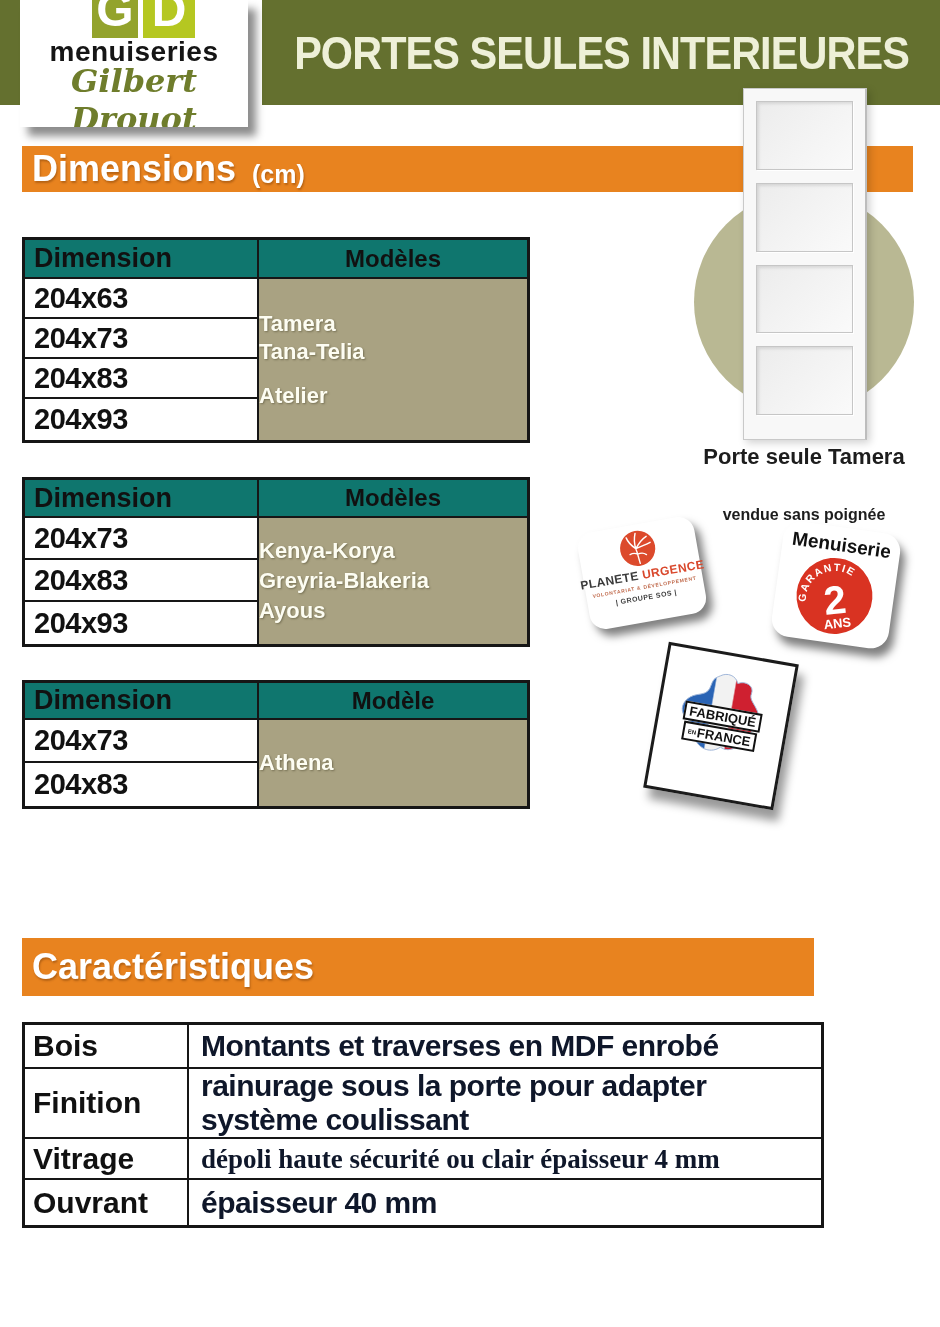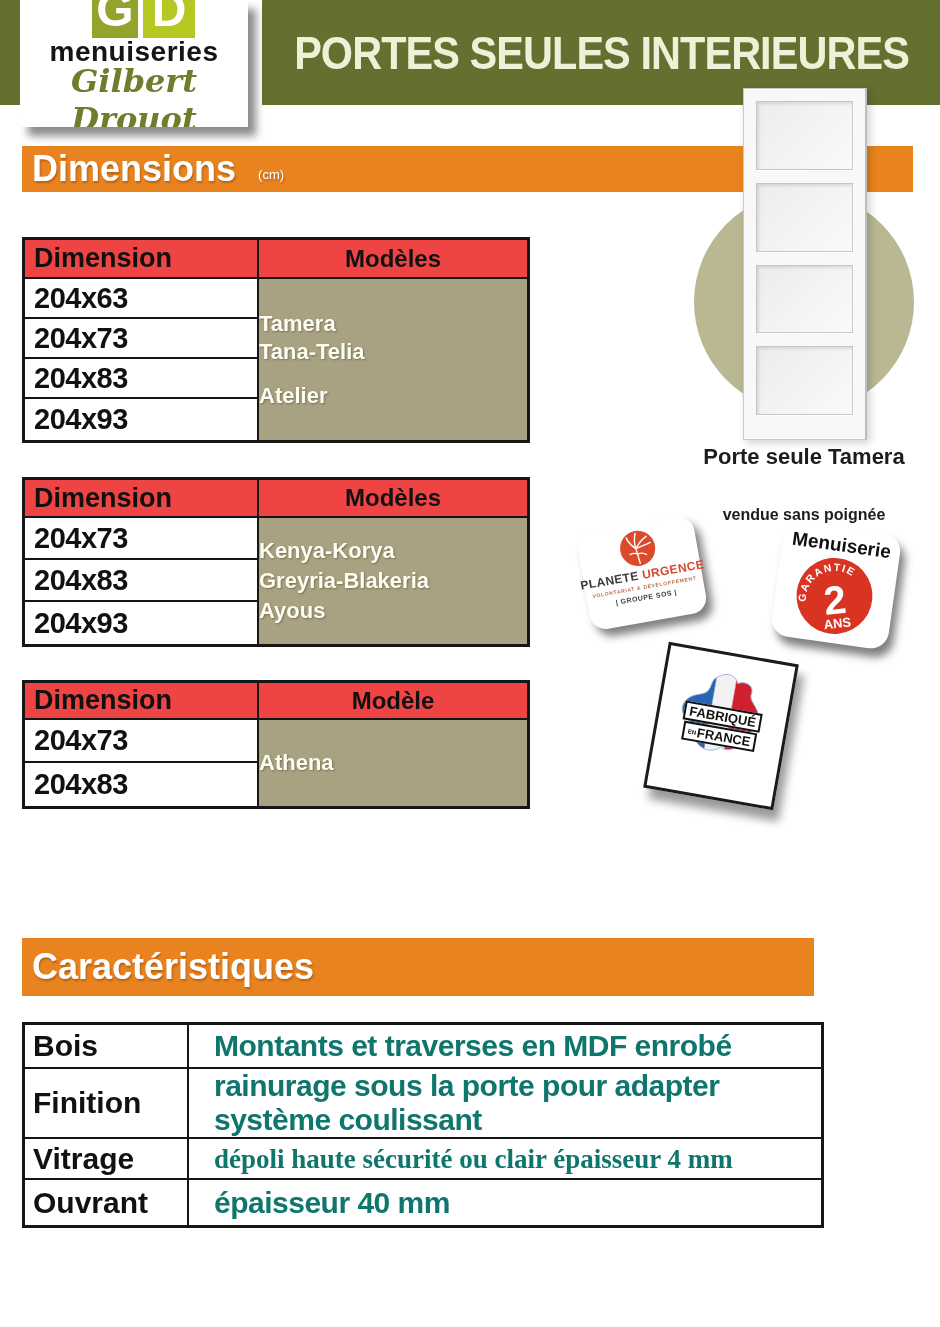--- a/index.html
+++ b/index.html
@@ -25,21 +25,21 @@
   .logo-signature{position:absolute;left:0;top:62px;width:100%;text-align:center;
                   font-family:"DejaVu Serif",serif;font-style:italic;font-weight:bold;
                   font-size:32px;color:#6f7d2c;}
 
   
   .section-bar{position:absolute;background:#e8831f;color:#fff;display:flex;
                align-items:center;text-shadow:1px 2px 2px rgba(90,40,0,.35);}
   #dimensions-bar{left:22px;top:146px;width:891px;height:46px;}
   #caracteristiques-bar{left:22px;top:938px;width:792px;height:58px;}
   .section-title{font-size:36px;font-weight:bold;margin-left:10px;}
-  .section-unit{font-size:13px;font-weight:normal;margin-left:22px;margin-top:10px;}
+  .section-unit{font-size:25px;font-weight:bold;margin-left:16px;margin-top:10px;}
 
   
   .sage-circle{position:absolute;left:694px;top:192px;width:220px;height:220px;
                border-radius:50%;background:#b9b893;z-index:2;}
   .door{position:absolute;left:743px;top:88px;width:124px;height:352px;z-index:3;
         background:#f8f8f8;border:1px solid #c9c9c9;border-right:2px solid #bdbdbd;
         box-shadow:3px 3px 8px rgba(0,0,0,.18);
         box-sizing:border-box;display:flex;flex-direction:column;gap:13px;
         padding:12px 12px 24px 12px;}
   .door-panel{flex:1;background:linear-gradient(135deg,#ececec,#fafafa);
@@ -49,21 +49,21 @@
   .door-caption .cap1{font-size:22px;font-weight:bold;color:#1d1d1d;}
   .door-caption .cap2{font-size:16px;font-weight:bold;color:#1d1d1d;margin-top:36px;}
 
   
   .dtable{position:absolute;left:22px;width:508px;display:grid;
           grid-template-columns:234px 1fr;border:3px solid #161616;background:#fff;
           box-sizing:border-box;}
   #dtable-0{top:237px;grid-template-rows:39px 40px 40px 40px 41px;}
   #dtable-1{top:477px;grid-template-rows:38px 42px 42px 42px;}
   #dtable-2{top:680px;grid-template-rows:37px 43px 43px;}
-  .dt-h{background:#ef4444;border-bottom:2px solid #161616;display:flex;align-items:center;
+  .dt-h{background:#0f766e;border-bottom:2px solid #161616;display:flex;align-items:center;
         font-weight:bold;color:#111;}
   .dt-h1{font-size:27px;padding-left:9px;border-right:2px solid #161616;}
   .dt-h2{font-size:24px;justify-content:center;}
   .dt-cell{border-right:2px solid #161616;border-bottom:2px solid #161616;
            display:flex;align-items:center;padding-left:9px;
            font-size:29px;font-weight:bold;color:#111;letter-spacing:-.5px;}
   .dt-cell.last{border-bottom:none;}
   .dt-models{grid-column:2;background:#a9a282;display:flex;flex-direction:column;
              justify-content:center;color:#fdfdf2;font-weight:bold;
              font-size:22px;line-height:28px;text-shadow:1px 1px 2px rgba(60,55,30,.45);}
@@ -103,21 +103,21 @@
          margin-right:1px;}
 
   
   .ctable{position:absolute;left:22px;top:1022px;width:802px;display:grid;
           grid-template-columns:164px 1fr;grid-template-rows:44px 70px 41px 45px;
           border:3px solid #161616;background:#fff;box-sizing:border-box;}
   .ct-label{border-right:2px solid #161616;border-bottom:2px solid #161616;
             display:flex;align-items:center;padding-left:8px;font-size:30px;
             font-weight:bold;color:#111;}
   .ct-value{border-bottom:2px solid #161616;display:flex;align-items:center;
-            padding-left:25px;font-size:30px;font-weight:bold;color:#0f766e;
+            padding-left:12px;font-size:30px;font-weight:bold;color:#0f172a;
             letter-spacing:-.5px;line-height:34px;}
   .ct-serif{font-family:"Liberation Serif",serif;font-size:27px;letter-spacing:0;}
   .row-last{border-bottom:none;}
 </style>
 </head>
 <body>
 
 <div id="page">
 
   <div class="olive-strip"></div>

